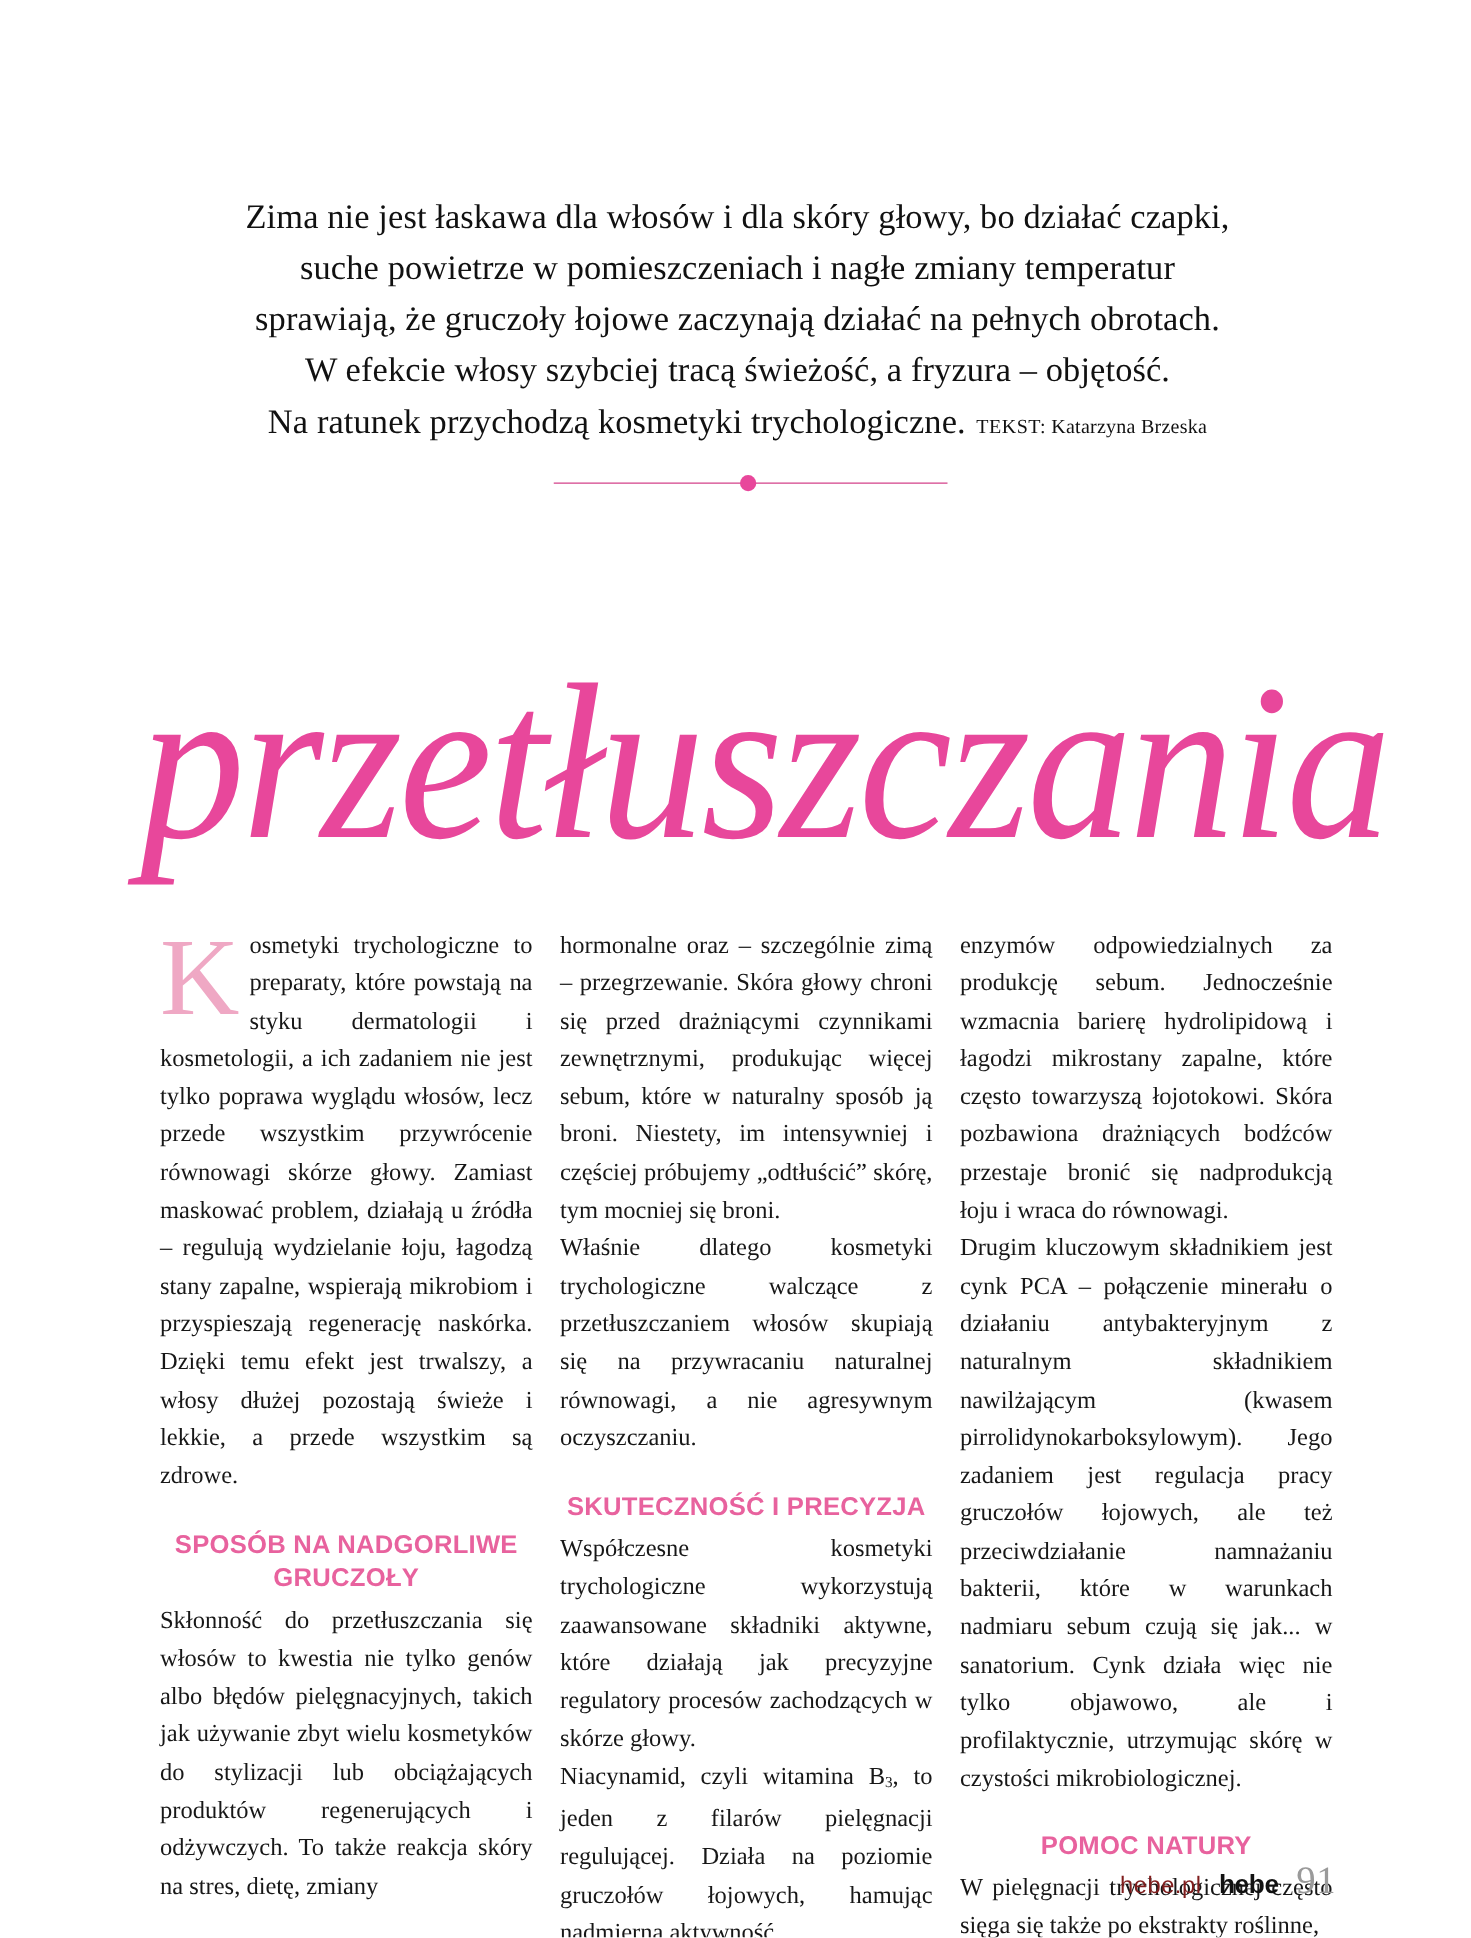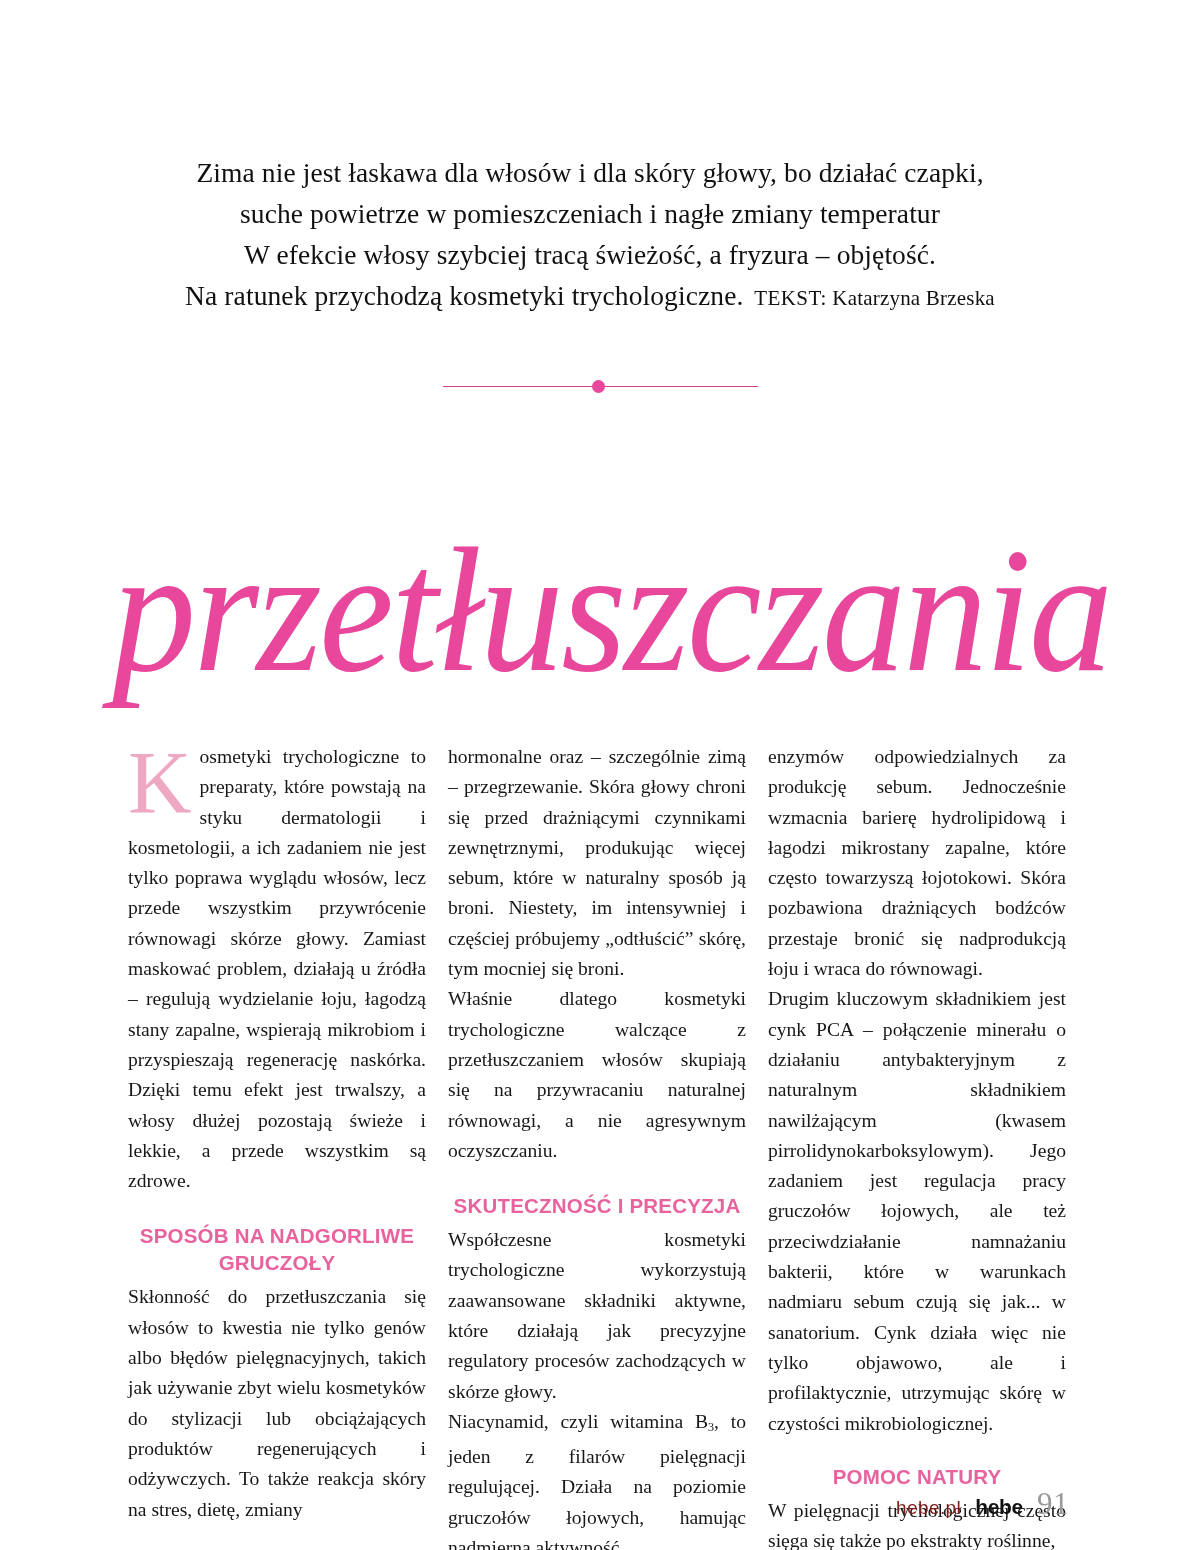--- a/index.html
+++ b/index.html
@@ -24,21 +24,21 @@
     top: 152px;
     width: 880px;
     text-align: center;
     font-family: "Liberation Serif", "DejaVu Serif", serif;
     font-size: 27.5px;
     line-height: 41px;
     color: #111111;
     letter-spacing: 0.1px;
   }
   .lead .byline {
-    font-size: 21px;
+    font-size: 16px;
     letter-spacing: 0.2px;
     white-space: nowrap;
   }
   .lead .byline .kicker {
     letter-spacing: 0.4px;
   }
 
   
   .ornament {
     position: absolute;
@@ -189,20 +189,21 @@
   }
 </style>
 </head>
 <body>
 
 <div class="page">
 
   <div class="lead">
     <div>Zima nie jest łaskawa dla włosów i dla skóry głowy, bo działać czapki,</div>
     <div>suche powietrze w pomieszczeniach i nagłe zmiany temperatur</div>
+    <div>sprawiają, że gruczoły łojowe zaczynają działać na pełnych obrotach.</div>
     <div>W efekcie włosy szybciej tracą świeżość, a fryzura – objętość.</div>
     <div>
       <span>Na ratunek przychodzą kosmetyki trychologiczne.</span><span class="byline">&nbsp;&nbsp;<span class="kicker">TEKST:</span> <span>Katarzyna Brzeska</span></span>
     </div>
   </div>
 
   <div class="ornament">
     <div class="rule"></div>
     <div class="dot"></div>
   </div>

